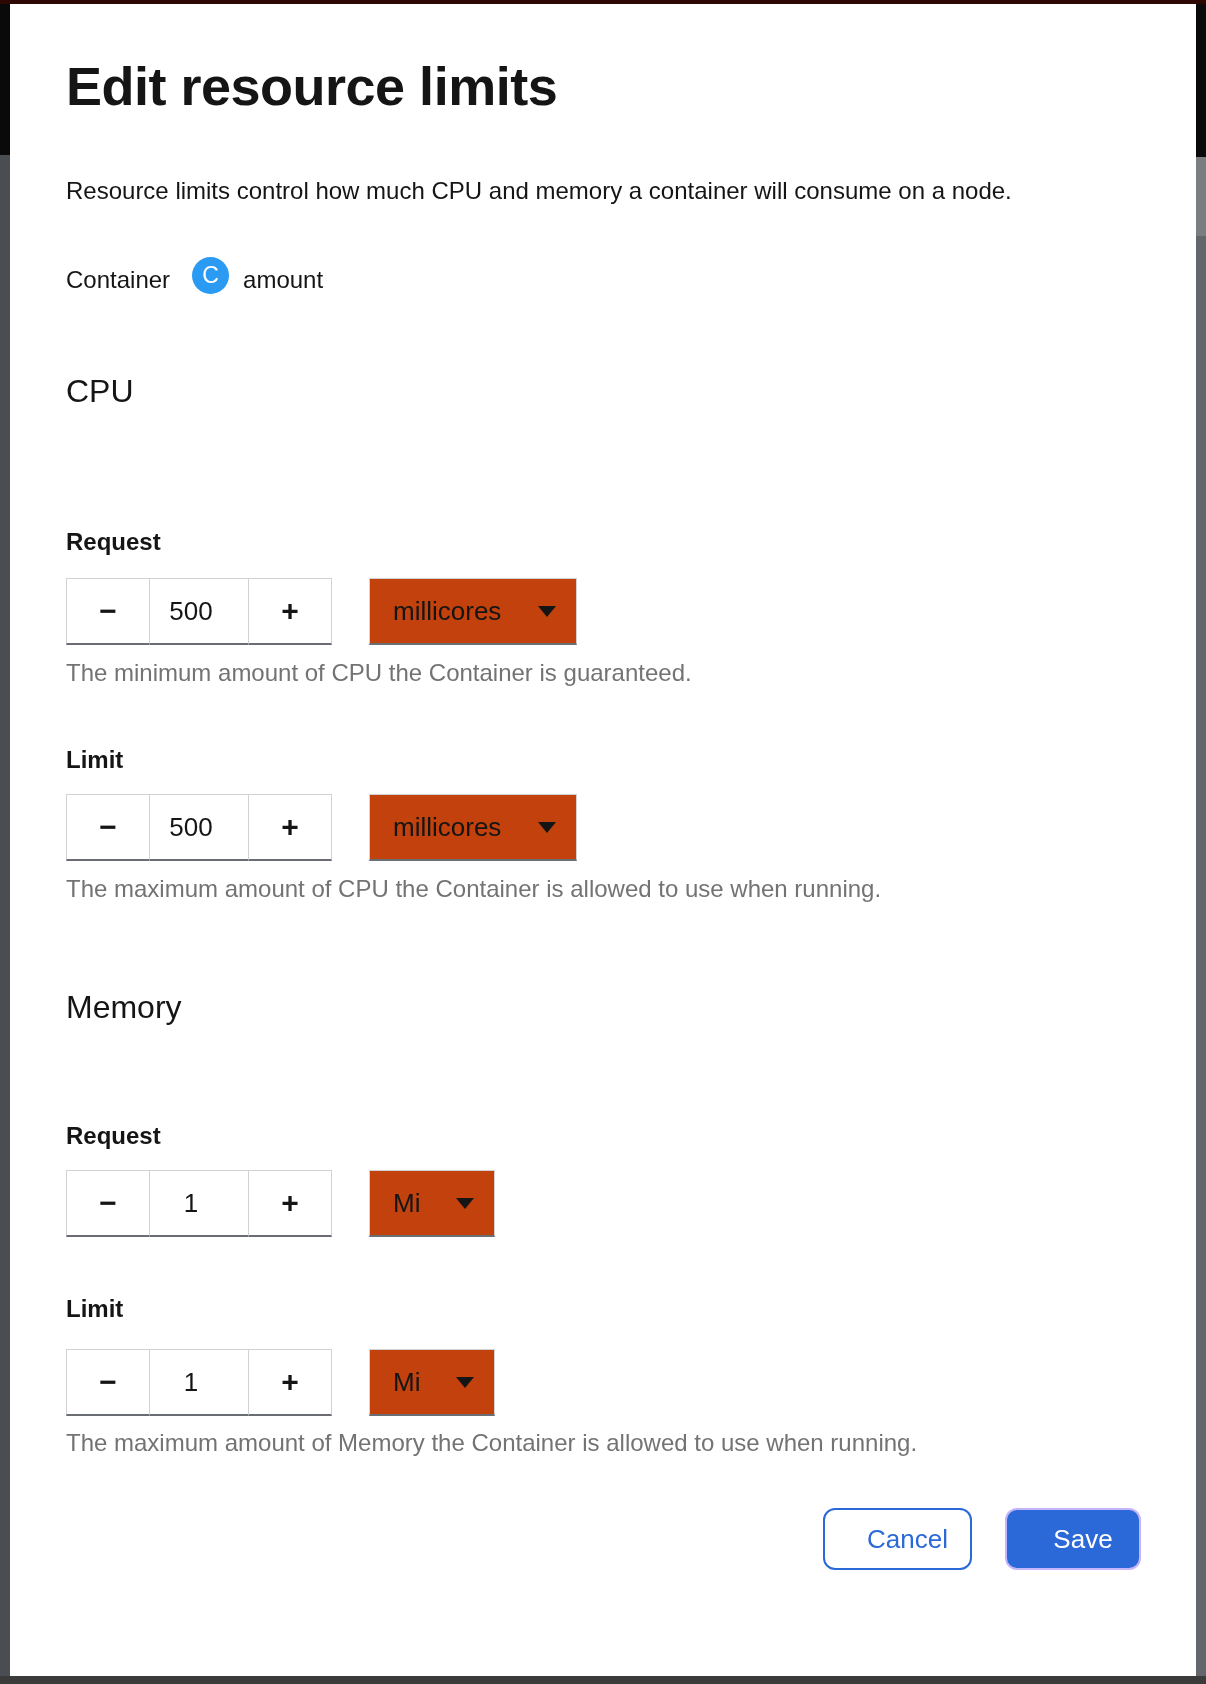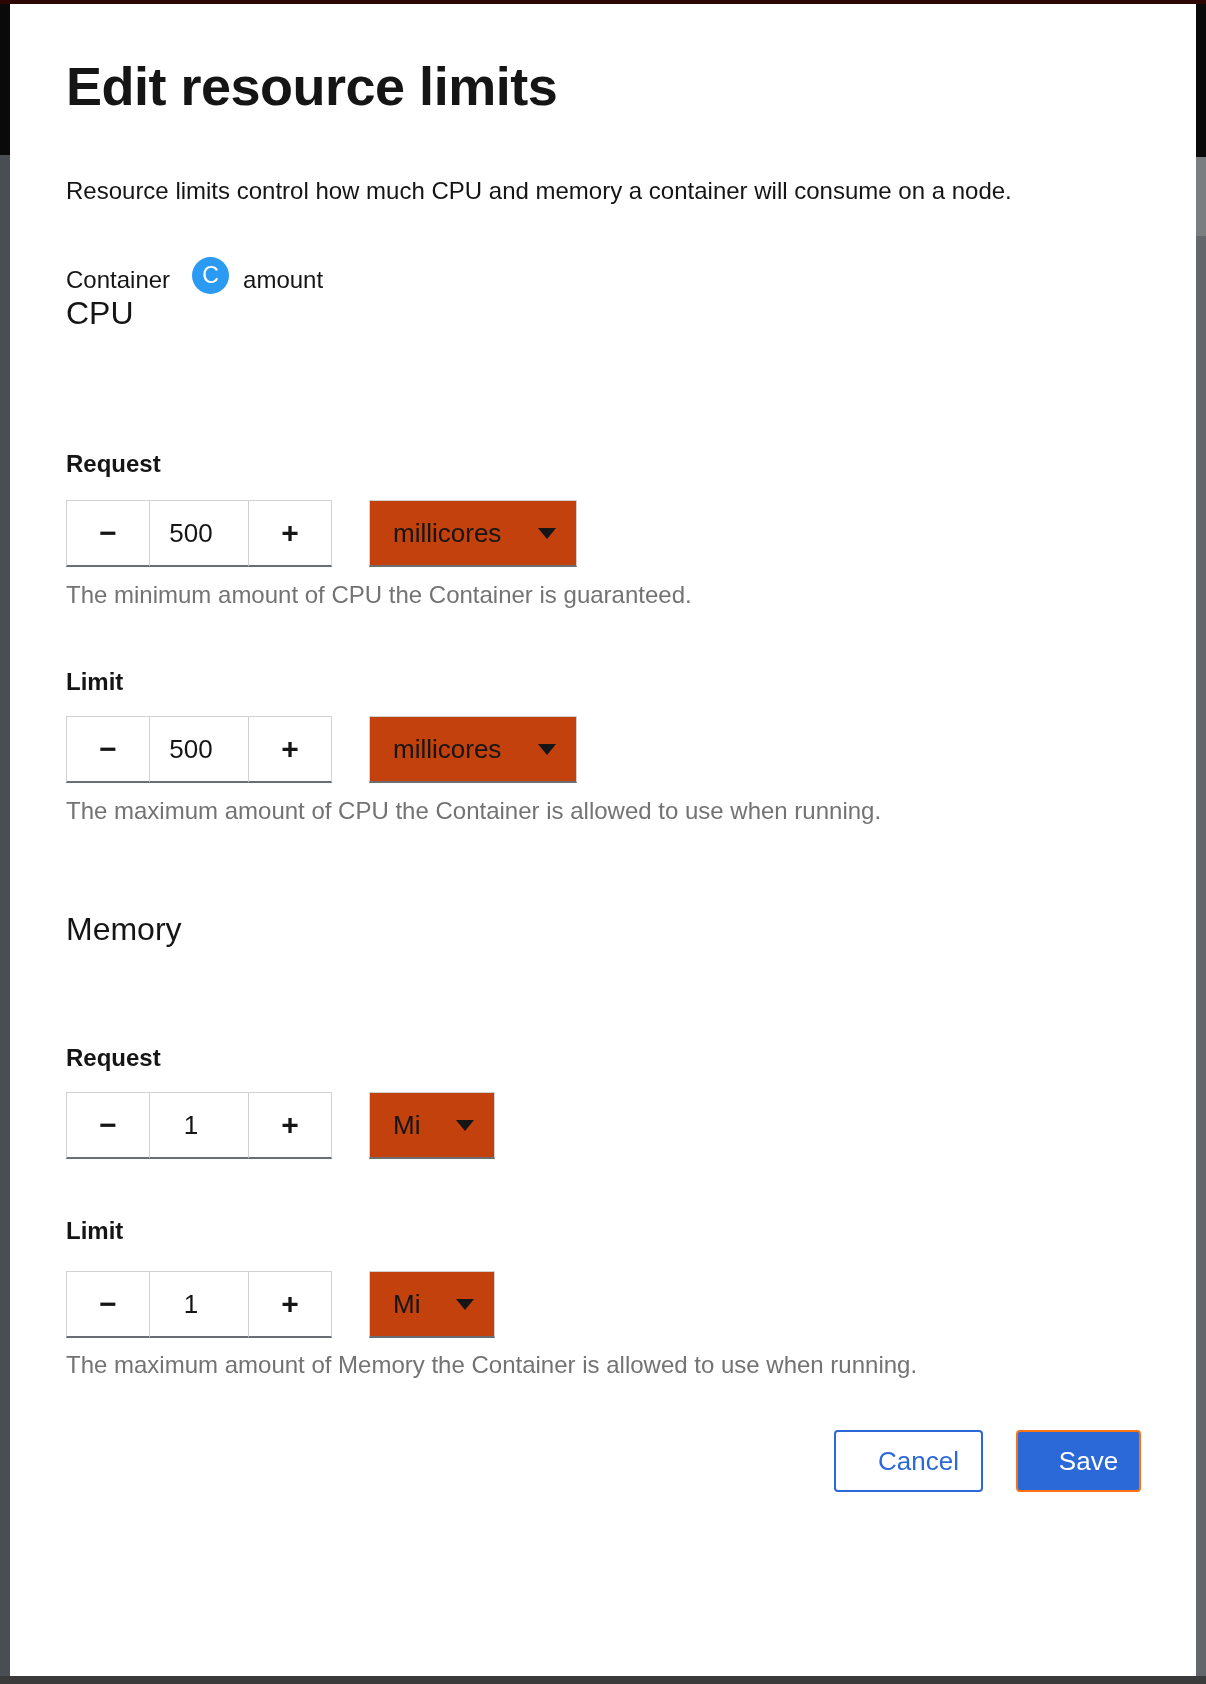--- a/index.html
+++ b/index.html
@@ -67,21 +67,21 @@
     flex: 0 0 auto;
   }
   .container-name { margin-left: 14px; }
 
   .section-heading {
     font-size: 32px;
     line-height: 38px;
     font-weight: 400;
     color: #151515;
   }
-  .section-heading.cpu { }
+  .section-heading.cpu { margin-top: 78px; }
   .section-heading.memory { margin-top: 84px; }
 
   .field-label {
     font-size: 24px;
     line-height: 28px;
     font-weight: 700;
   }
   .fl-1 { margin-top: 118px; }
   .fl-2 { margin-top: 58px; }
   .fl-3 { margin-top: 96px; }
@@ -156,37 +156,37 @@
   .ht-2 { margin-top: 13px; }
 
   .footer {
     margin-top: 50px;
     display: flex;
     justify-content: flex-end;
     gap: 33px;
   }
   .btn {
     height: 62px;
-    border-radius: 4px;
+    border-radius: 12px;
     font-size: 26px;
     font-family: "Liberation Sans", sans-serif;
     display: flex; align-items: center; justify-content: center;
     cursor: pointer;
     padding-left: 20px;
   }
   .btn-cancel {
     width: 149px;
     background: #ffffff;
     border: 2px solid #2b69d8;
     color: #2b69d8;
   }
   .btn-save {
-    width: 125px;
+    width: 136px;
     background: #2b69d8;
-    border: 2px solid #f97316;
+    border: 2px solid #c4b5fd;
     color: #ffffff;
   }
 </style>
 </head>
 <body>
 
 <div class="screen">
 
   <div class="edge-top"></div>
   <div class="edge-left-black"></div>

